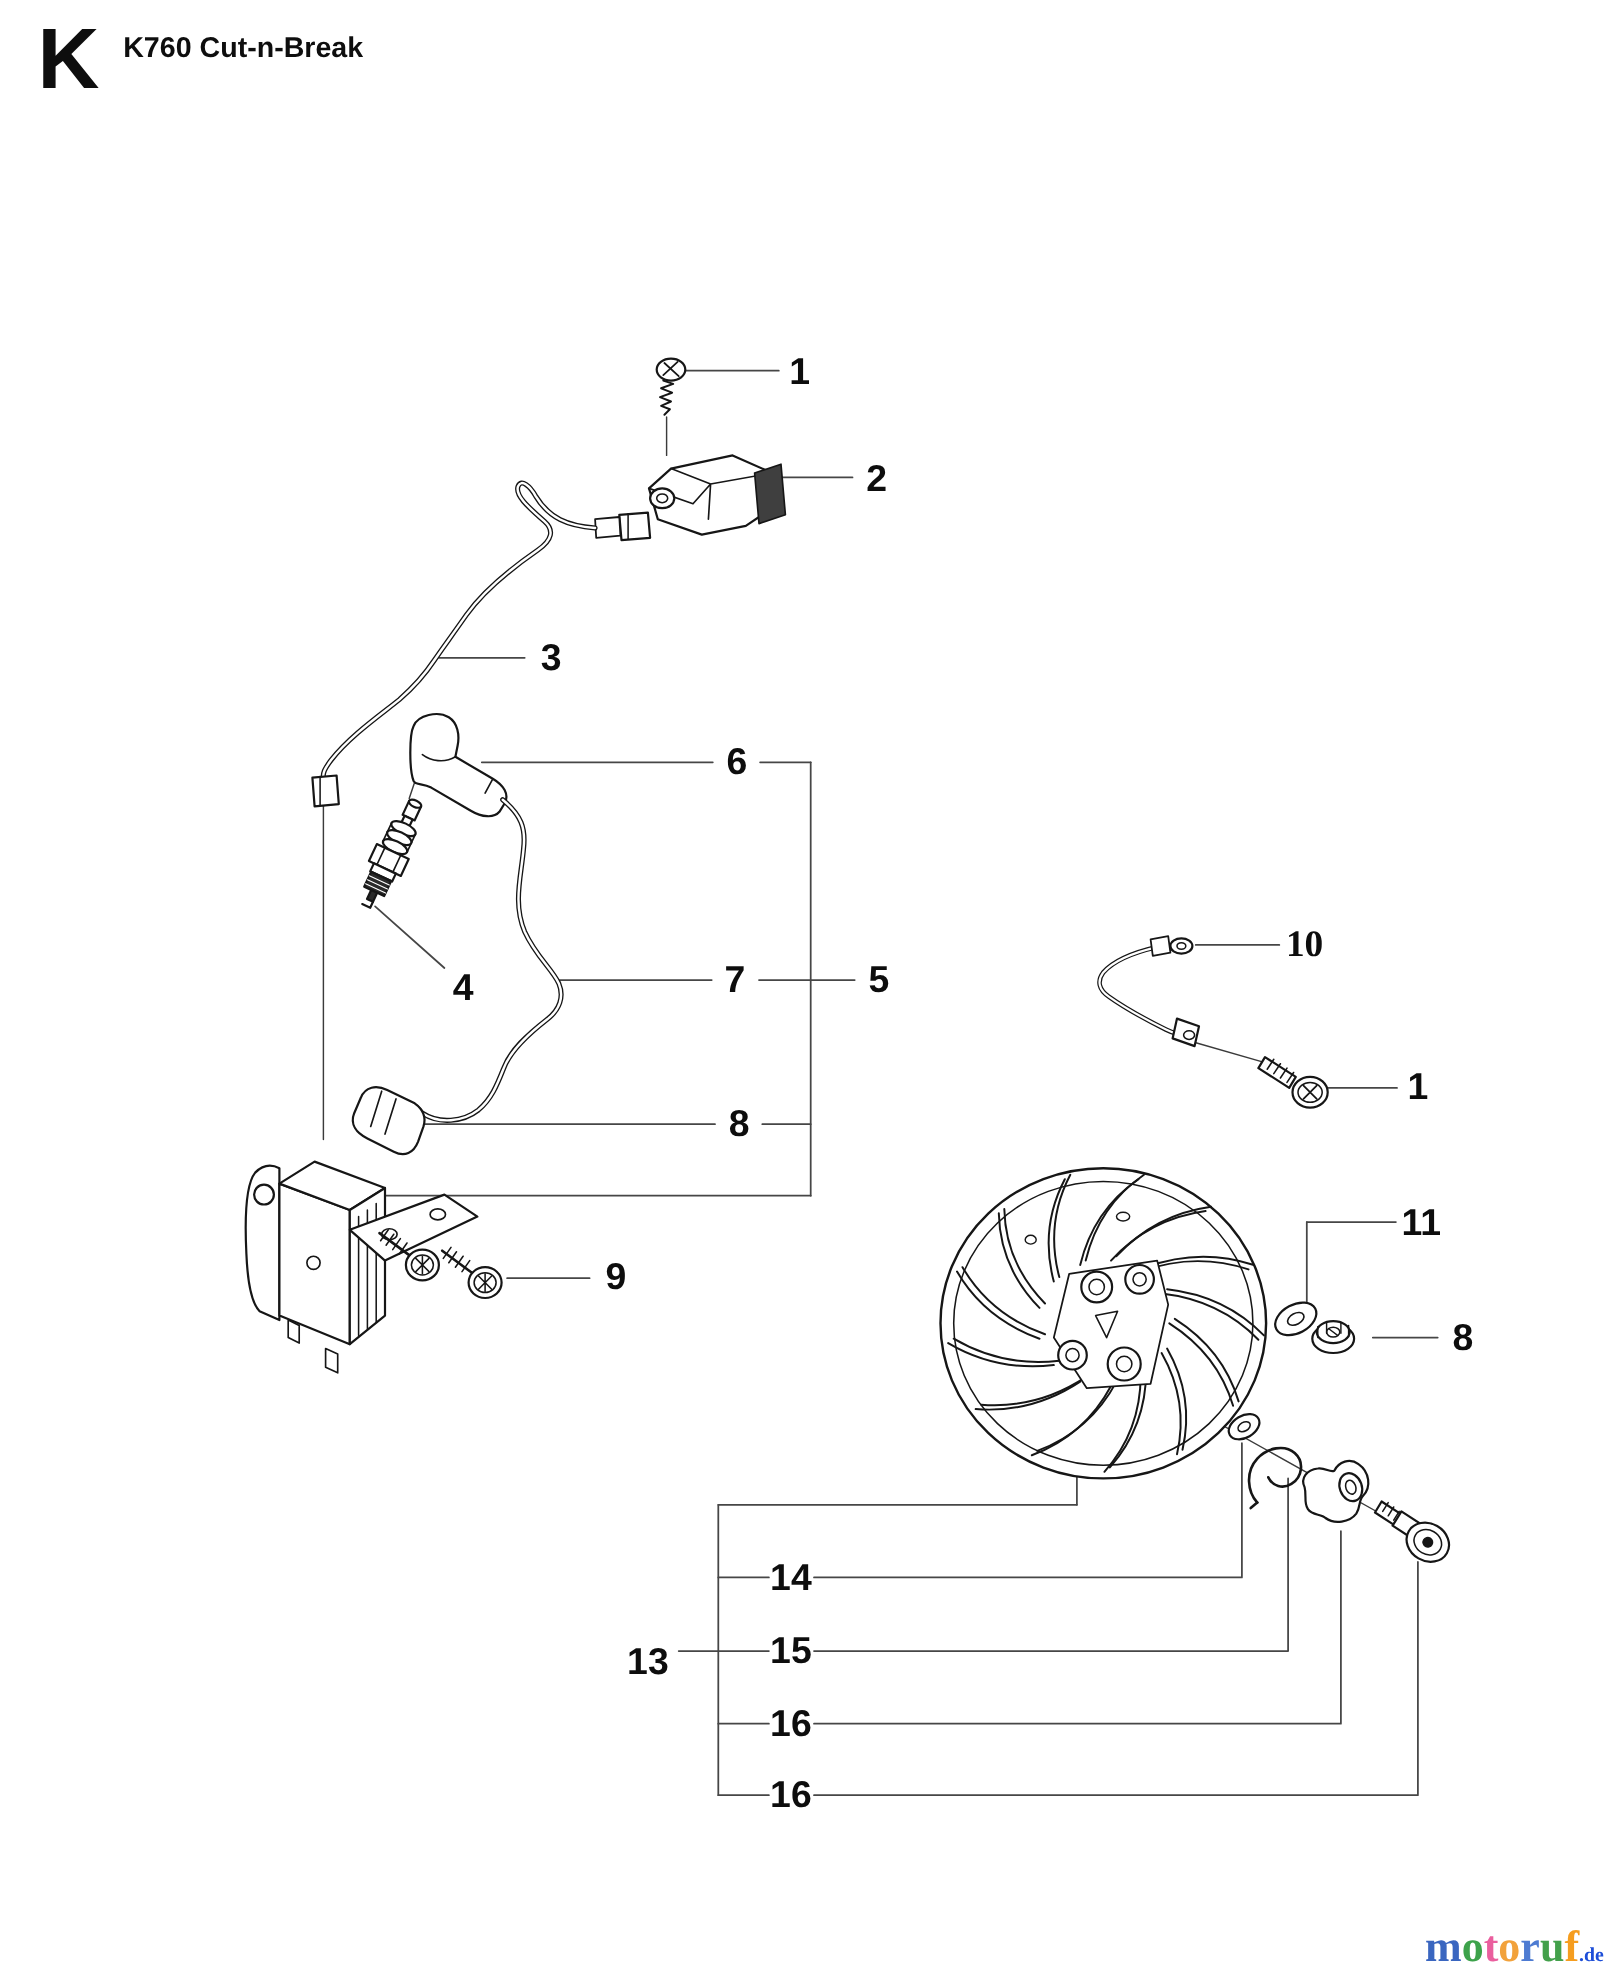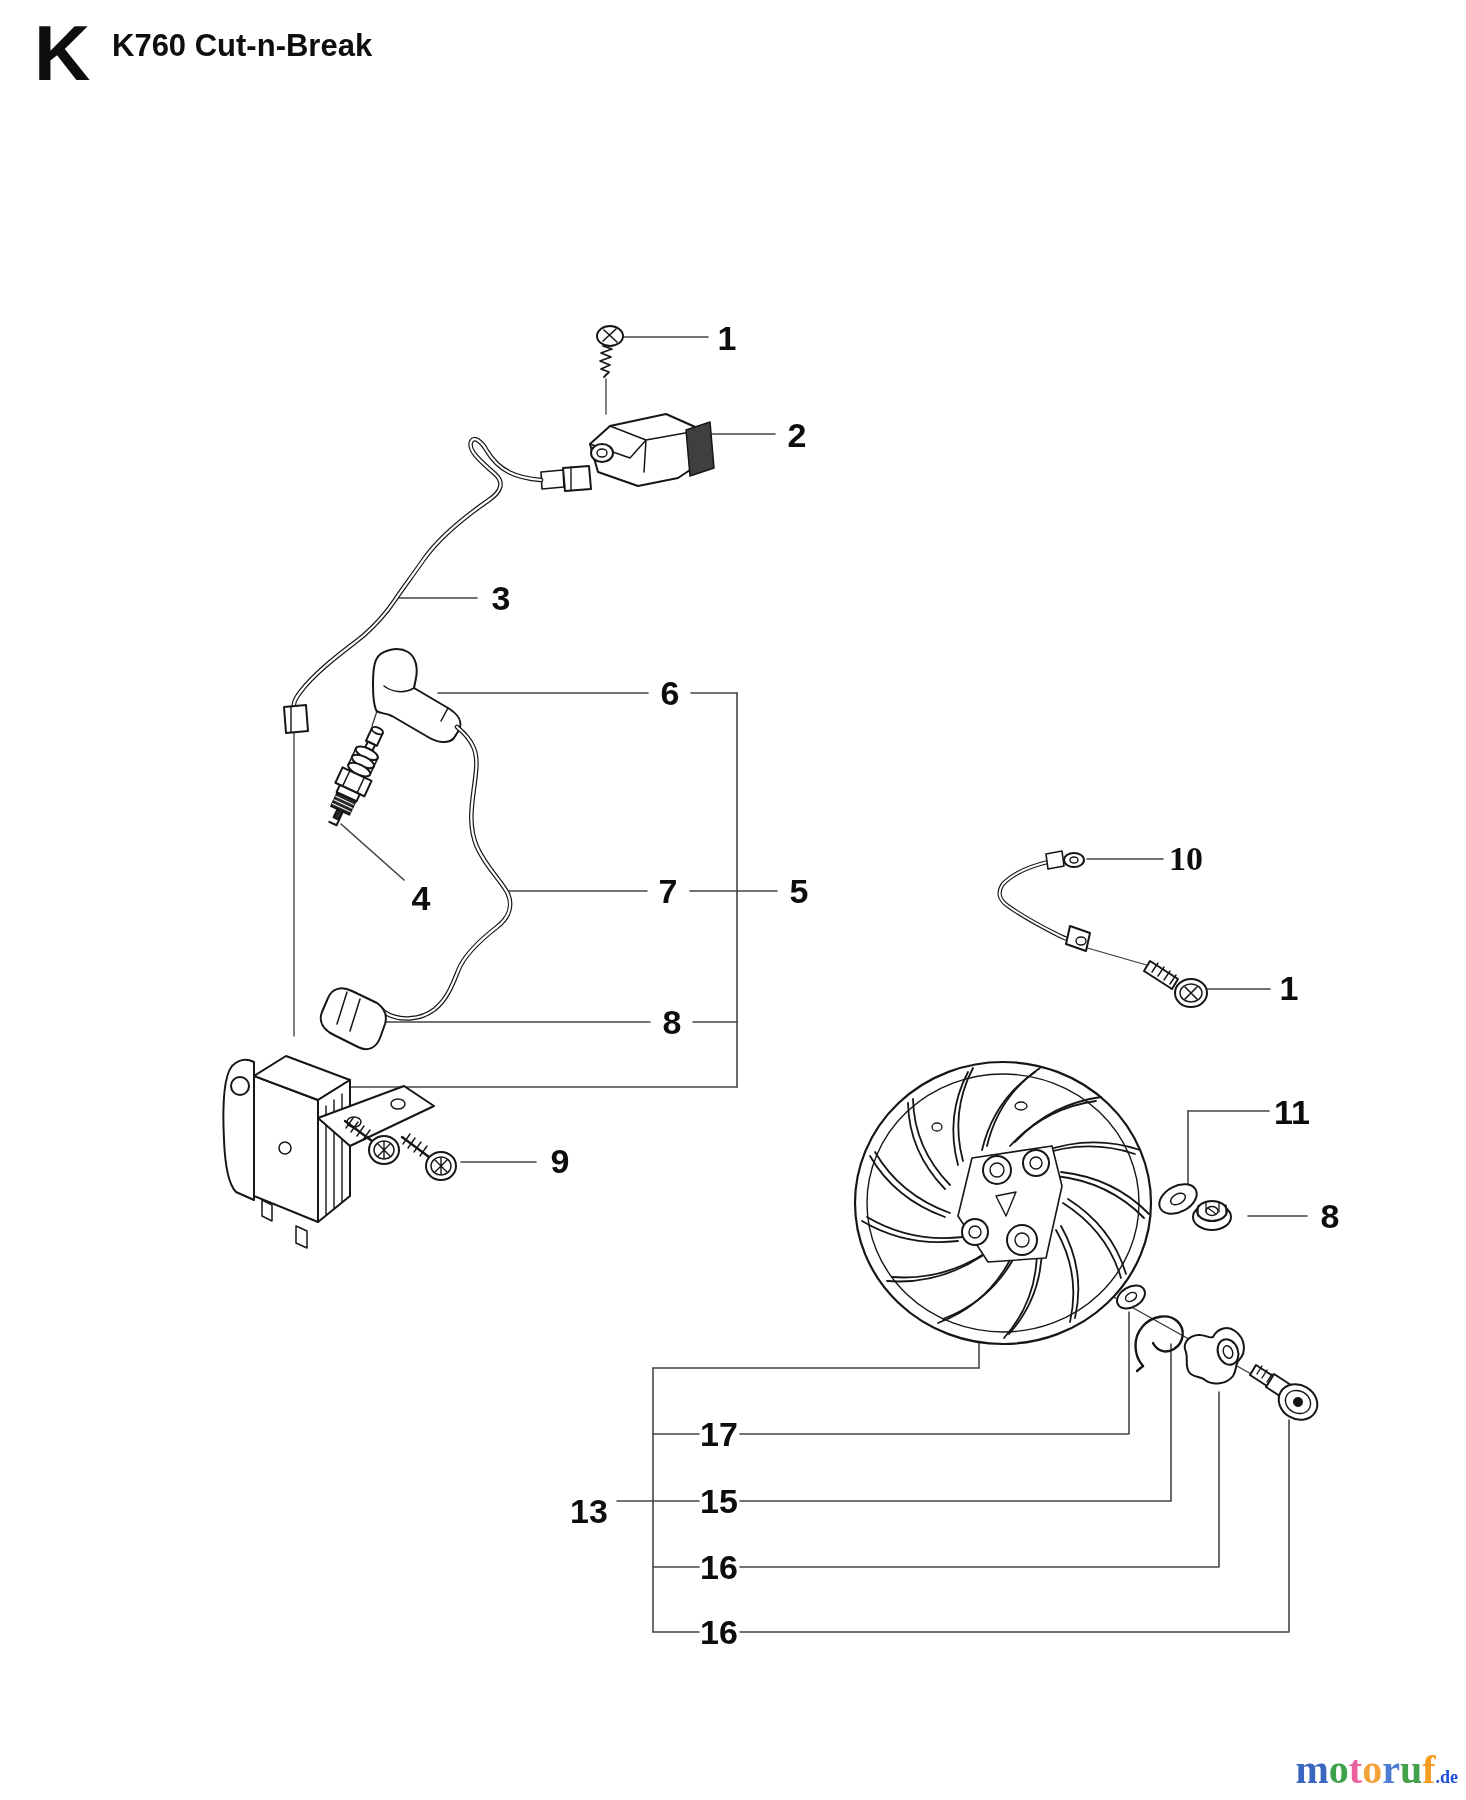--- a/index.html
+++ b/index.html
@@ -1,19 +1,19 @@
 <!DOCTYPE html>
 <html><head>
 <meta charset="utf-8">
 <style>
   html,body{margin:0;padding:0;background:#fff;}
   #page{position:relative;width:1466px;height:1800px;background:#ffffff;overflow:hidden;
         font-family:"Liberation Sans",sans-serif;color:#0e0e0e;}
   #section-letter{position:absolute;left:34px;top:14px;font-size:78px;font-weight:bold;line-height:1;}
-  #diagram-title{position:absolute;left:112px;top:28px;font-size:31px;font-weight:bold;letter-spacing:0px;}
+  #diagram-title{position:absolute;left:112px;top:28px;font-size:26px;font-weight:bold;letter-spacing:0px;}
   #art{position:absolute;left:0;top:0;}
   .callout{position:absolute;transform:translate(-50%,-50%);font-weight:bold;font-size:34px;
            line-height:1;white-space:nowrap;color:#0d0d0d;}
   #logo{position:absolute;right:8px;top:1750px;font-family:"Liberation Serif",serif;
         font-weight:bold;font-size:40px;line-height:1;cursor:pointer;}
   #logo .tld{font-size:18px;color:#1d4ed8;letter-spacing:0;}
 </style>
 </head>
 <body>
 
@@ -255,21 +255,21 @@
       <div class="callout" style="left: 670px; top: 693px;">6</div>
       <div class="callout" style="left: 799px; top: 891px;">5</div>
       <div class="callout" style="left: 668px; top: 891px;">7</div>
       <div class="callout" style="left: 672px; top: 1022px;">8</div>
       <div class="callout" style="left: 560px; top: 1161px;">9</div>
       <div class="callout" style="left: 1186px; top: 859px; font-family: Liberation Serif, serif;">10</div>
       <div class="callout" style="left: 1289px; top: 988px;">1</div>
       <div class="callout" style="left: 1292px; top: 1112px;">11</div>
       <div class="callout" style="left: 1330px; top: 1216px;">8</div>
       <div class="callout" style="left: 589px; top: 1501px; margin-top: 10px;">13</div>
-      <div class="callout" style="left: 719px; top: 1434px;">17</div>
+      <div class="callout" style="left: 719px; top: 1434px;">14</div>
       <div class="callout" style="left: 719px; top: 1501px; text-align: right;">15</div>
       <div class="callout" style="left: 719px; top: 1567px;">16</div>
       <div class="callout" style="left: 719px; top: 1632px;">16</div>
     </div>
 
   <div id="logo">
     <span id="logo-word"><span style="color: rgb(58, 102, 192);">m</span><span style="color: rgb(61, 162, 75);">o</span><span style="color: rgb(234, 95, 158);">t</span><span style="color: rgb(242, 162, 59);">o</span><span style="color: rgb(77, 123, 210);">r</span><span style="color: rgb(67, 160, 75);">u</span><span style="color: rgb(245, 157, 31);">f</span></span><span class="tld">.de</span>
   </div>
 
 </div>

